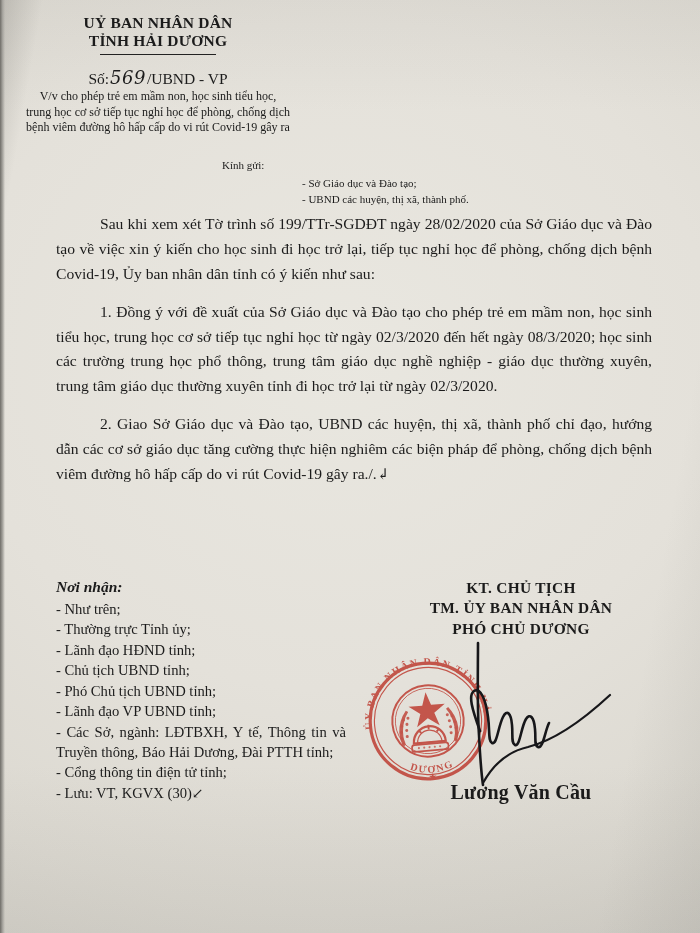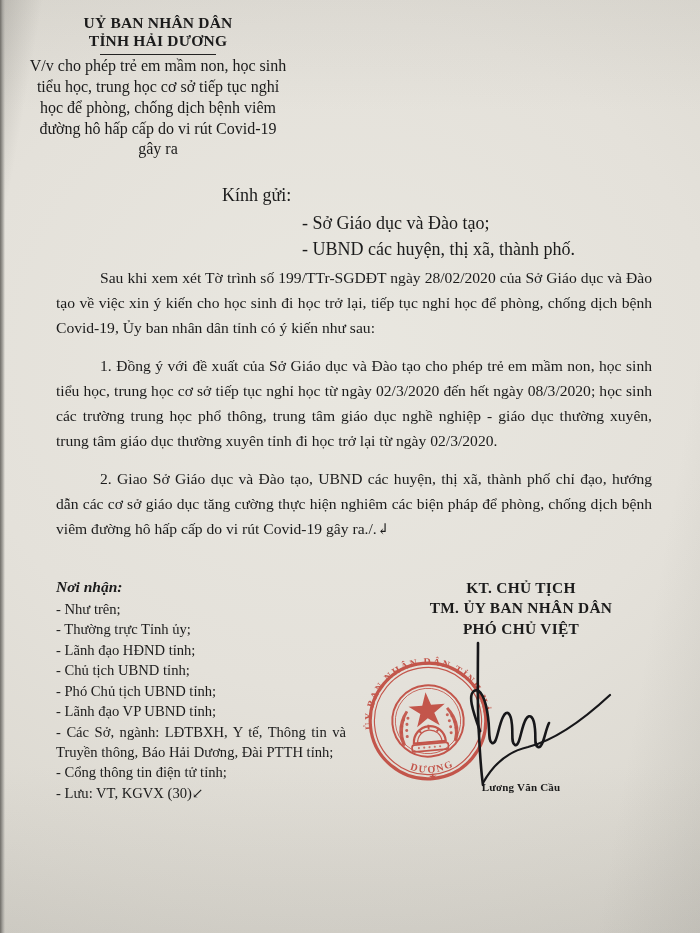--- a/index.html
+++ b/index.html
@@ -102,21 +102,21 @@
   }
   .num-hand {
     font-family: "DejaVu Serif", "Liberation Serif", serif;
     font-style: italic;
     font-size: 18px;
     letter-spacing: .5px;
     padding: 0 1px;
   }
   .subject {
     margin-top: 1px;
-    font-size: 16px;
+    font-size: 12px;
     line-height: 1.30;
     text-align: center;
     padding: 0 2px;
   }
 
   
   .place-date {
     margin-top: 20px;
     font-style: italic;
     font-size: 15.5px;
@@ -127,21 +127,21 @@
     font-style: italic;
     font-weight: bold;
     font-size: 17px;
     padding: 0 2px;
   }
 
   
   .to-block {
     margin-top: 22px;
     padding-left: 222px;
-    font-size: 18px;
+    font-size: 11px;
     line-height: 1.45;
   }
   .to-label { margin-bottom: 2px; }
   .to-list { padding-left: 80px; }
   .to-item { white-space: nowrap; }
 
   
   .body-block {
     margin-top: 4px;
     padding: 0 48px 0 56px;
@@ -216,21 +216,21 @@
     position: absolute;
     left: -8px;
     top: 6px;
     width: 152px;
     height: 152px;
     transform: rotate(-5deg);
     opacity: .88;
   }
   .sig-name {
     font-weight: bold;
-    font-size: 11px;
+    font-size: 20px;
     letter-spacing: .2px;
     margin-top: 2px;
   }
   .sig-ink {
     position: absolute;
     left: 22px;
     top: -4px;
     width: 270px;
     height: 160px;
     pointer-events: none;
@@ -242,20 +242,23 @@
 <div class="page">
   <div class="content">
 
     <div class="doc-header">
 
       <div class="hdr-left">
         <div class="org-name">UỶ BAN NHÂN DÂN</div>
         <div class="org-sub">TỈNH HẢI DƯƠNG</div>
         <div class="rule-short"></div>
 
+        <div class="num-line">
+          <span>Số:</span><span class="num-hand">569</span><span>/UBND - VP</span>
+        </div>
 
         <div class="subject">V/v cho phép trẻ em mầm non, học sinh tiểu học, trung học cơ sở tiếp tục nghỉ học để phòng, chống dịch bệnh viêm đường hô hấp cấp do vi rút Covid-19 gây ra</div>
       </div>
 
     </div>
 
     <div class="to-block">
       <div class="to-label">Kính gửi:</div>
       <div class="to-list">
         <div class="to-item">- Sở Giáo dục và Đào tạo;</div>
@@ -280,21 +283,21 @@
         <div class="recip-item">- Phó Chủ tịch UBND tỉnh;</div>
         <div class="recip-item">- Lãnh đạo VP UBND tỉnh;</div>
         <div class="recip-item wrap">- Các Sở, ngành: LĐTBXH, Y tế, Thông tin và Truyền thông, Báo Hải Dương, Đài PTTH tỉnh;</div>
         <div class="recip-item">- Cổng thông tin điện tử tỉnh;</div>
         <div class="recip-item"><span>- Lưu: VT, KGVX (30)</span><span class="stamp-hand">↙</span></div>
       </div>
 
       <div class="signature">
         <div class="sig-line">KT. CHỦ TỊCH</div>
         <div class="sig-line">TM. ỦY BAN NHÂN DÂN</div>
-        <div class="sig-line">PHÓ CHỦ VIỆT</div>
+        <div class="sig-line">PHÓ CHỦ DƯƠNG</div>
 
         <div class="sig-space">
 
           <svg class="seal" viewBox="0 0 200 200">
             <defs>
               <path id="sealArcTop" d="M 26 100 A 74 74 0 1 1 174 100"></path>
               <path id="sealArcBot" d="M 32 100 A 68 68 0 0 0 168 100"></path>
             </defs>
 
             <circle cx="100" cy="100" r="76" fill="none" stroke="#bf4338" stroke-width="4.2"></circle>

